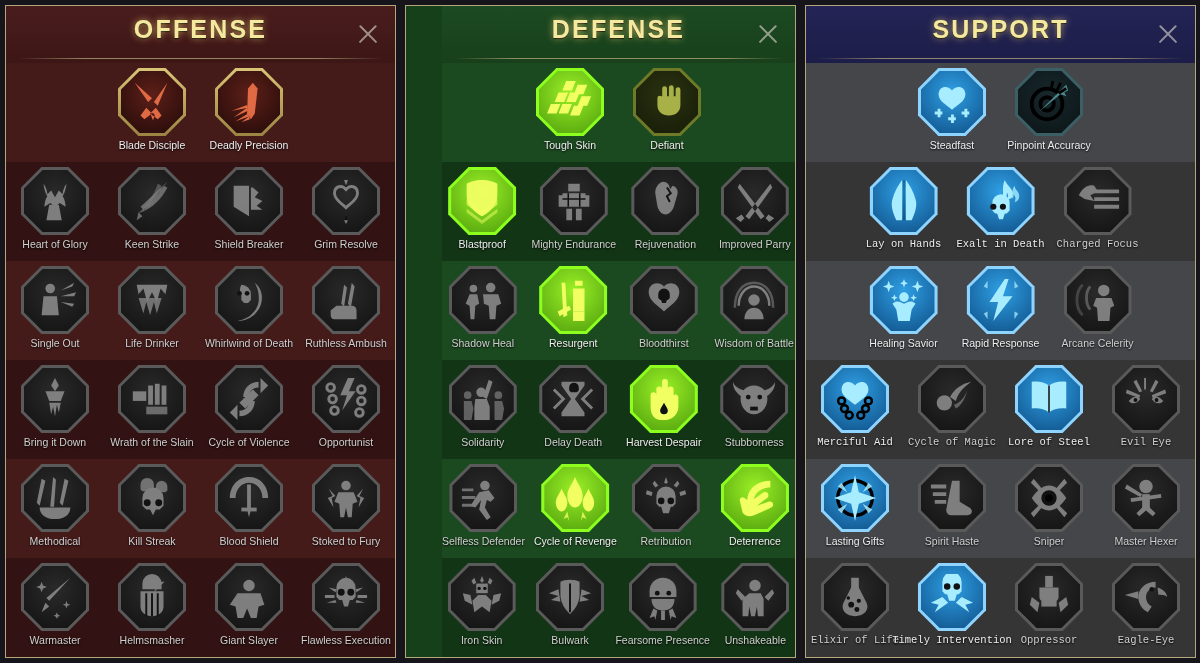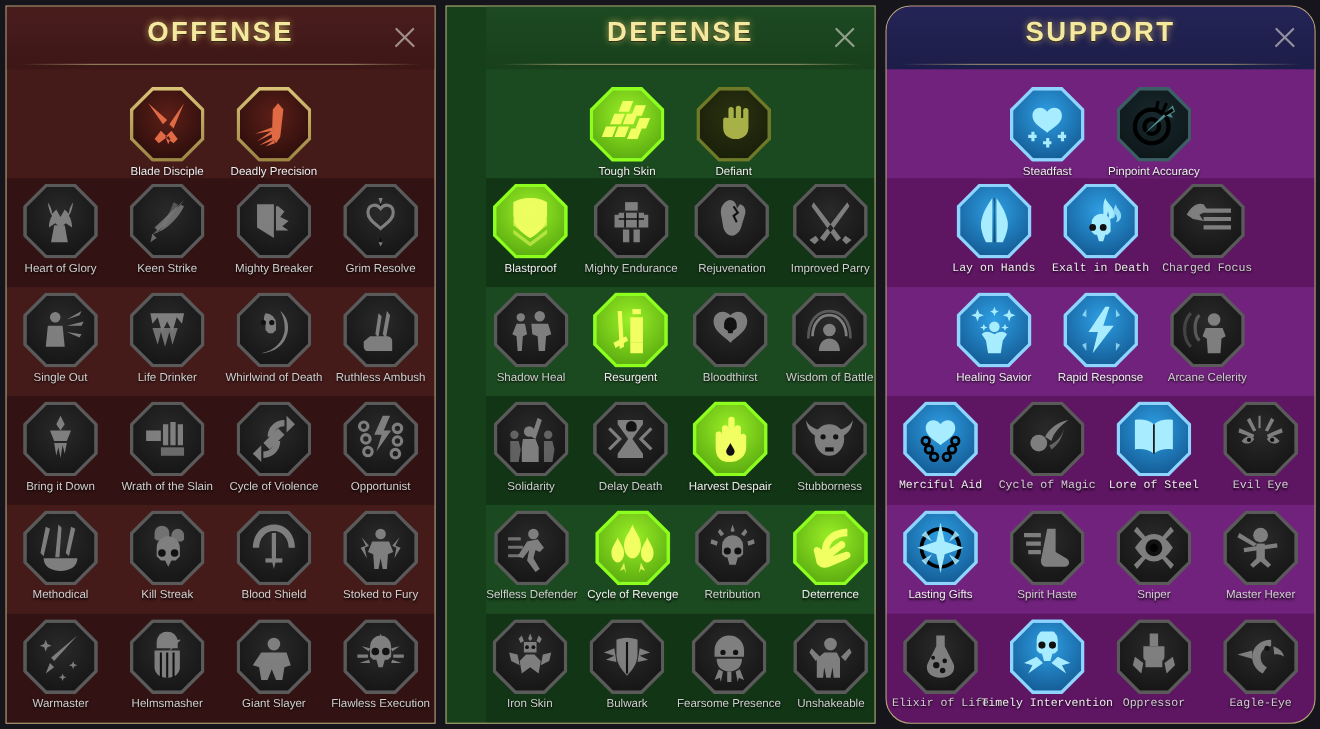--- a/index.html
+++ b/index.html
@@ -23,21 +23,21 @@
     position: relative;
     width: 391px;
     height: 653px;
     border: 1px solid #b4a87a;
     overflow: hidden;
     display: flex;
     flex-direction: column;
   }
   .panel.offense { background: #3b1616; }
   .panel.defense { background: #16401a; padding-left: 36px; }
-  .panel.support { background: #701a75; border-radius: 23px; }
+  .panel.support { background: #404040; }
 
   .panel-head {
     position: relative;
     height: 57px;
     flex: 0 0 57px;
   }
   .panel.offense .panel-head { background: linear-gradient(#4a1d1d, #3d1616); }
   .panel.defense .panel-head { background: linear-gradient(#1d4a22, #17401b); }
   .panel.support .panel-head { background: linear-gradient(#242456, #1d1d49); }
 
@@ -80,21 +80,21 @@
   .rows { flex: 1 1 auto; display: flex; flex-direction: column; }
   .row {
     position: relative;
     flex: 1 1 0;
     display: flex;
     justify-content: center;
     align-items: flex-start;
     gap: 9px;
     padding-top: 5px;
   }
-  .row.r2 { justify-content: center; align-items: flex-end; }
+  .row.r2 { justify-content: center; }
   .panel.offense .row.shade { background: rgba(255,130,110,.055); }
   .panel.defense .row.shade { background: rgba(150,255,150,.055); }
   .panel.support .row.shade { background: rgba(150,180,255,.055); }
   .panel.offense .row.dark  { background: rgba(0,0,0,.14); }
   .panel.defense .row.dark  { background: rgba(0,0,0,.17); }
   .panel.support .row.dark  { background: rgba(0,0,0,.16); font-family: Liberation Mono, monospace; }
 
   
   .node {
     width: 88px;
@@ -234,21 +234,21 @@
             <div class="oct locked">
               <div class="inner">
                 <span class="glyph">
                   <svg viewBox="0 0 48 48" xmlns="http://www.w3.org/2000/svg">
                     <path d="M8 8h16v32L8 30z"></path>
                     <path d="M28 10l6 5-4 5 8 4-6 5 6 4H26V10z"></path>
                   </svg>
                 </span>
               </div>
             </div>
-            <div class="node-label">Mighty Breaker</div>
+            <div class="node-label">Shield Breaker</div>
           </div>
           <div class="node">
             <div class="oct locked">
               <div class="inner">
                 <span class="glyph">
                   <svg viewBox="0 0 48 48" xmlns="http://www.w3.org/2000/svg">
                     <path d="M24 4v10M24 40v6" stroke="currentColor"></path>
                     <path d="M24 12c-4-5-12-4-12 4 0 7 8 11 12 15 4-4 12-8 12-15 0-8-8-9-12-4z" fill="none" stroke-width="3" stroke="#878787"></path>
                     <path d="M22 2h4l-2 6zM22 44h4l-2 4z"></path>
                   </svg>

